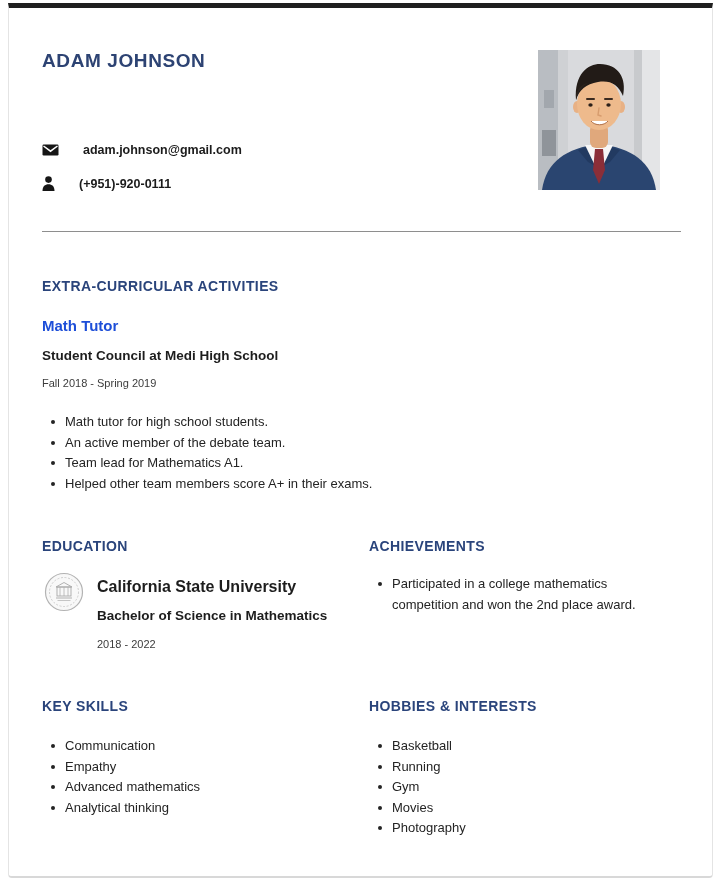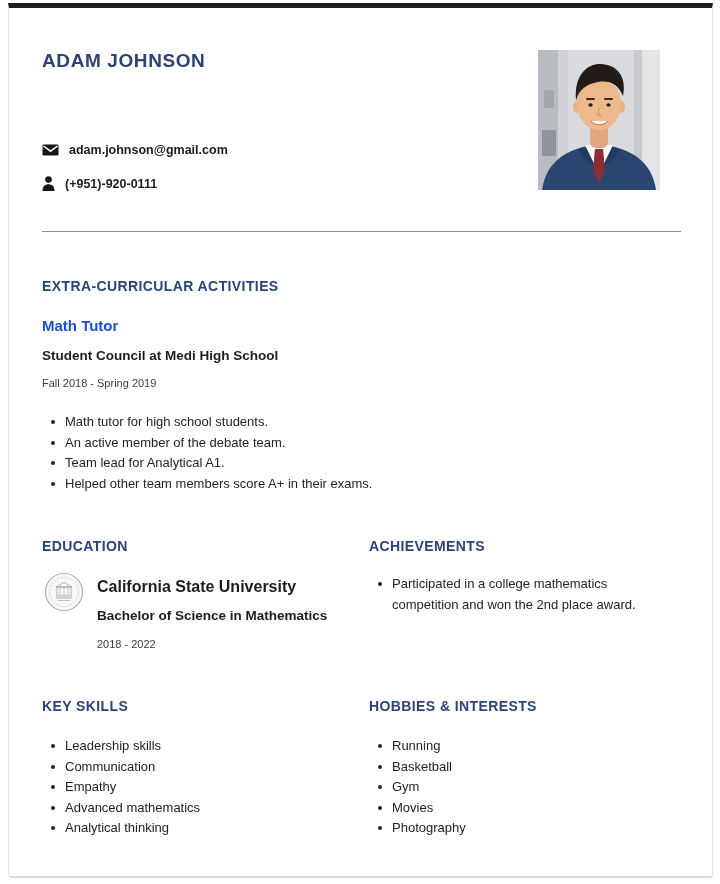--- a/index.html
+++ b/index.html
@@ -32,21 +32,21 @@
     color: #2d4373;
   }
   .summary {
     left: 33px; top: 79px;
     width: 492px;
     font-size: 14px; line-height: 23px;
     font-weight: 600; color: #1b1b1b;
   }
   .contact-row {
     left: 33px;
-    display: flex; align-items: center; gap: 10px;
+    display: flex; align-items: center; gap: 24px;
     font-size: 12.5px; font-weight: 600; color: #1b1b1b;
   }
   .contact-email { top: 135px; }
   .contact-phone { top: 168px; }
   .contact-row .ico { display: flex; align-items: center; }
 
   .photo {
     left: 529px; top: 42px;
     width: 122px; height: 140px;
     overflow: hidden;
@@ -171,21 +171,21 @@
 
   <div class="abs divider"></div>
 
   <div class="abs sec-title t-extra">EXTRA-CURRICULAR ACTIVITIES</div>
   <div class="abs role">Math Tutor</div>
   <div class="abs org">Student Council at Medi High School</div>
   <div class="abs period">Fall 2018 - Spring 2019</div>
   <ul class="abs bullets list-extra">
     <li>Math tutor for high school students.</li>
     <li>An active member of the debate team.</li>
-    <li>Team lead for Analytical A1.</li>
+    <li>Team lead for Mathematics A1.</li>
     <li>Helped other team members score A+ in their exams.</li>
   </ul>
 
   <div class="abs sec-title t-edu">EDUCATION</div>
   <div class="abs edu-logo">
     <svg width="40" height="40" viewBox="0 0 40 40">
       <circle cx="20" cy="20" r="18.5" fill="#f8f8f8" stroke="#b3b3b3" stroke-width="1.2"></circle>
       <circle cx="20" cy="20" r="14.5" fill="none" stroke="#c3c3c3" stroke-width="0.8" stroke-dasharray="2 1.6"></circle>
       <polygon points="12,15 28,15 20,10.5" fill="none" stroke="#a8a8a8" stroke-width="0.9"></polygon>
       <rect x="13" y="15" width="14" height="9" fill="none" stroke="#a8a8a8" stroke-width="0.9"></rect>
@@ -200,29 +200,28 @@
   <div class="abs degree">Bachelor of Science in Mathematics</div>
   <div class="abs edu-period">2018 - 2022</div>
 
   <div class="abs sec-title t-ach">ACHIEVEMENTS</div>
   <ul class="abs bullets list-ach">
     <li>Participated in a college mathematics competition and won the 2nd place award.</li>
   </ul>
 
   <div class="abs sec-title t-skill">KEY SKILLS</div>
   <ul class="abs bullets list-skill">
-    <li>Leadership skills</li>
     <li>Communication</li>
     <li>Empathy</li>
     <li>Advanced mathematics</li>
     <li>Analytical thinking</li>
   </ul>
 
   <div class="abs sec-title t-hobby">HOBBIES &amp; INTERESTS</div>
   <ul class="abs bullets list-hobby">
+    <li>Basketball</li>
     <li>Running</li>
-    <li>Basketball</li>
     <li>Gym</li>
     <li>Movies</li>
     <li>Photography</li>
   </ul>
 
 </div>
 
 </body></html>

